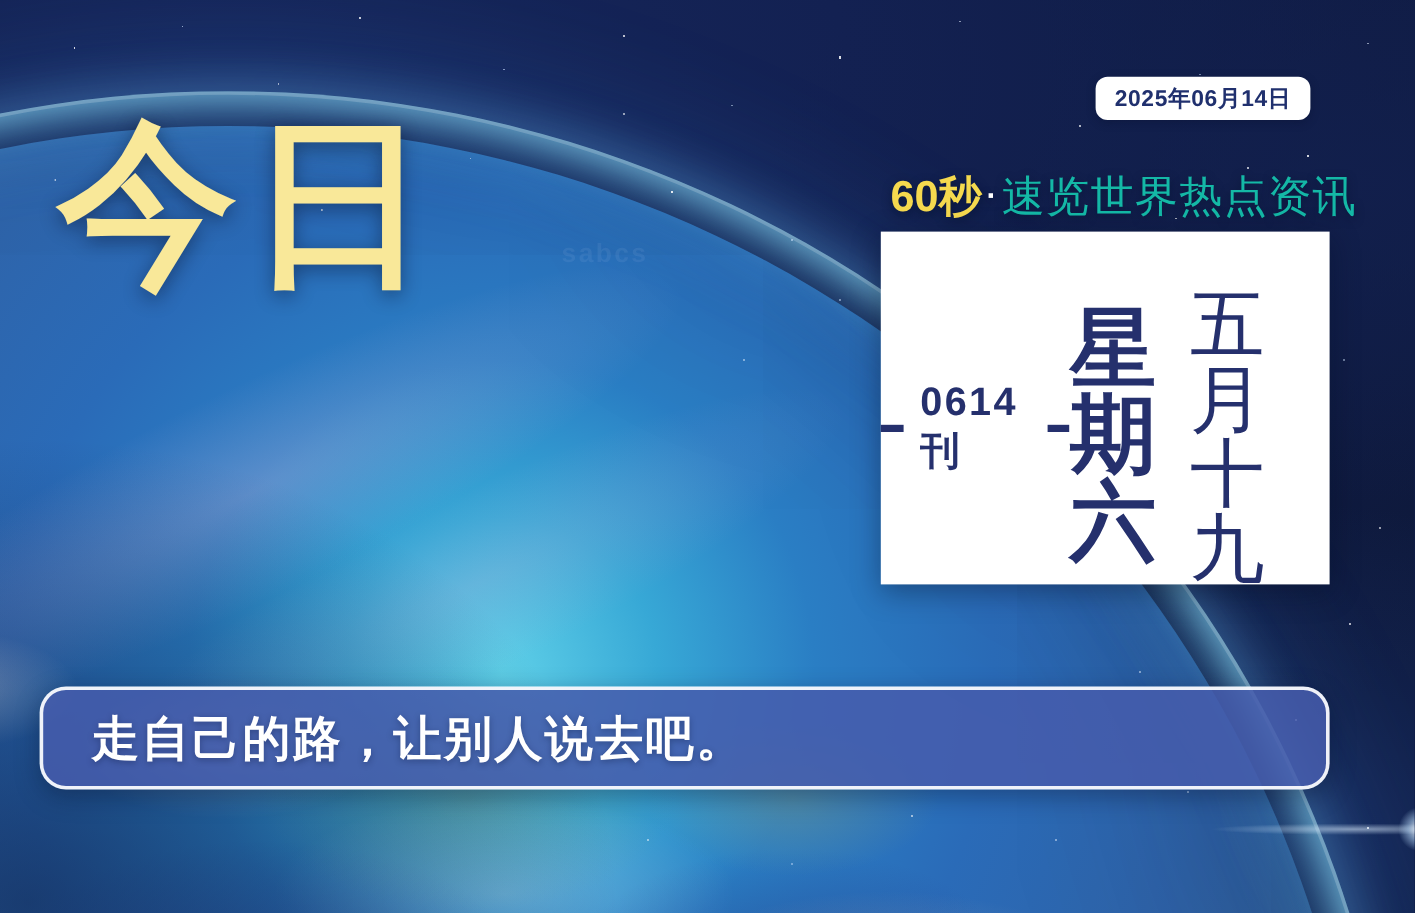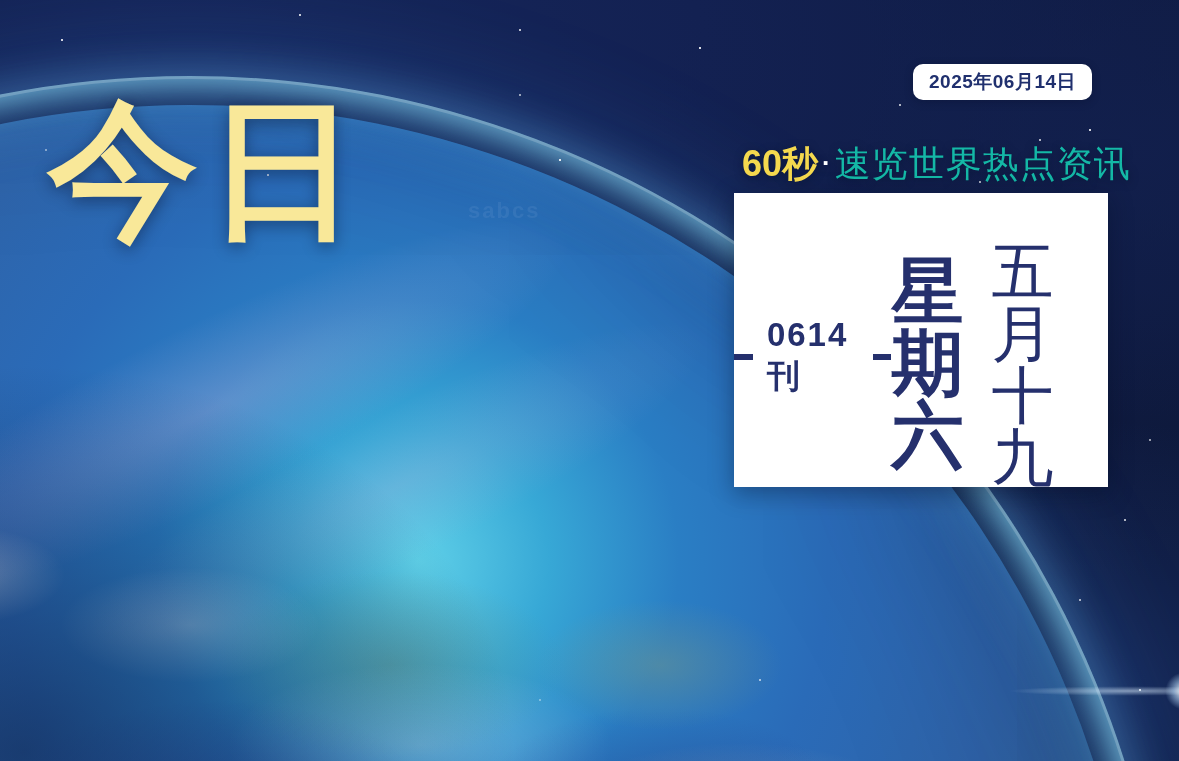--- a/index.html
+++ b/index.html
@@ -374,15 +374,18 @@
     <div class="info-card">
       <div class="issue">
         <span class="dash"></span>
         <span>0614刊</span>
         <span class="dash"></span>
       </div>
       <div class="weekday">星期六</div>
       <div class="lunar">五月十九</div>
     </div>
 
+    <div class="quote-bar">
+      <span class="quote-text">走自己的路，让别人说去吧。</span>
+    </div>
 
   </div>
 </div>
 
 </body></html>

